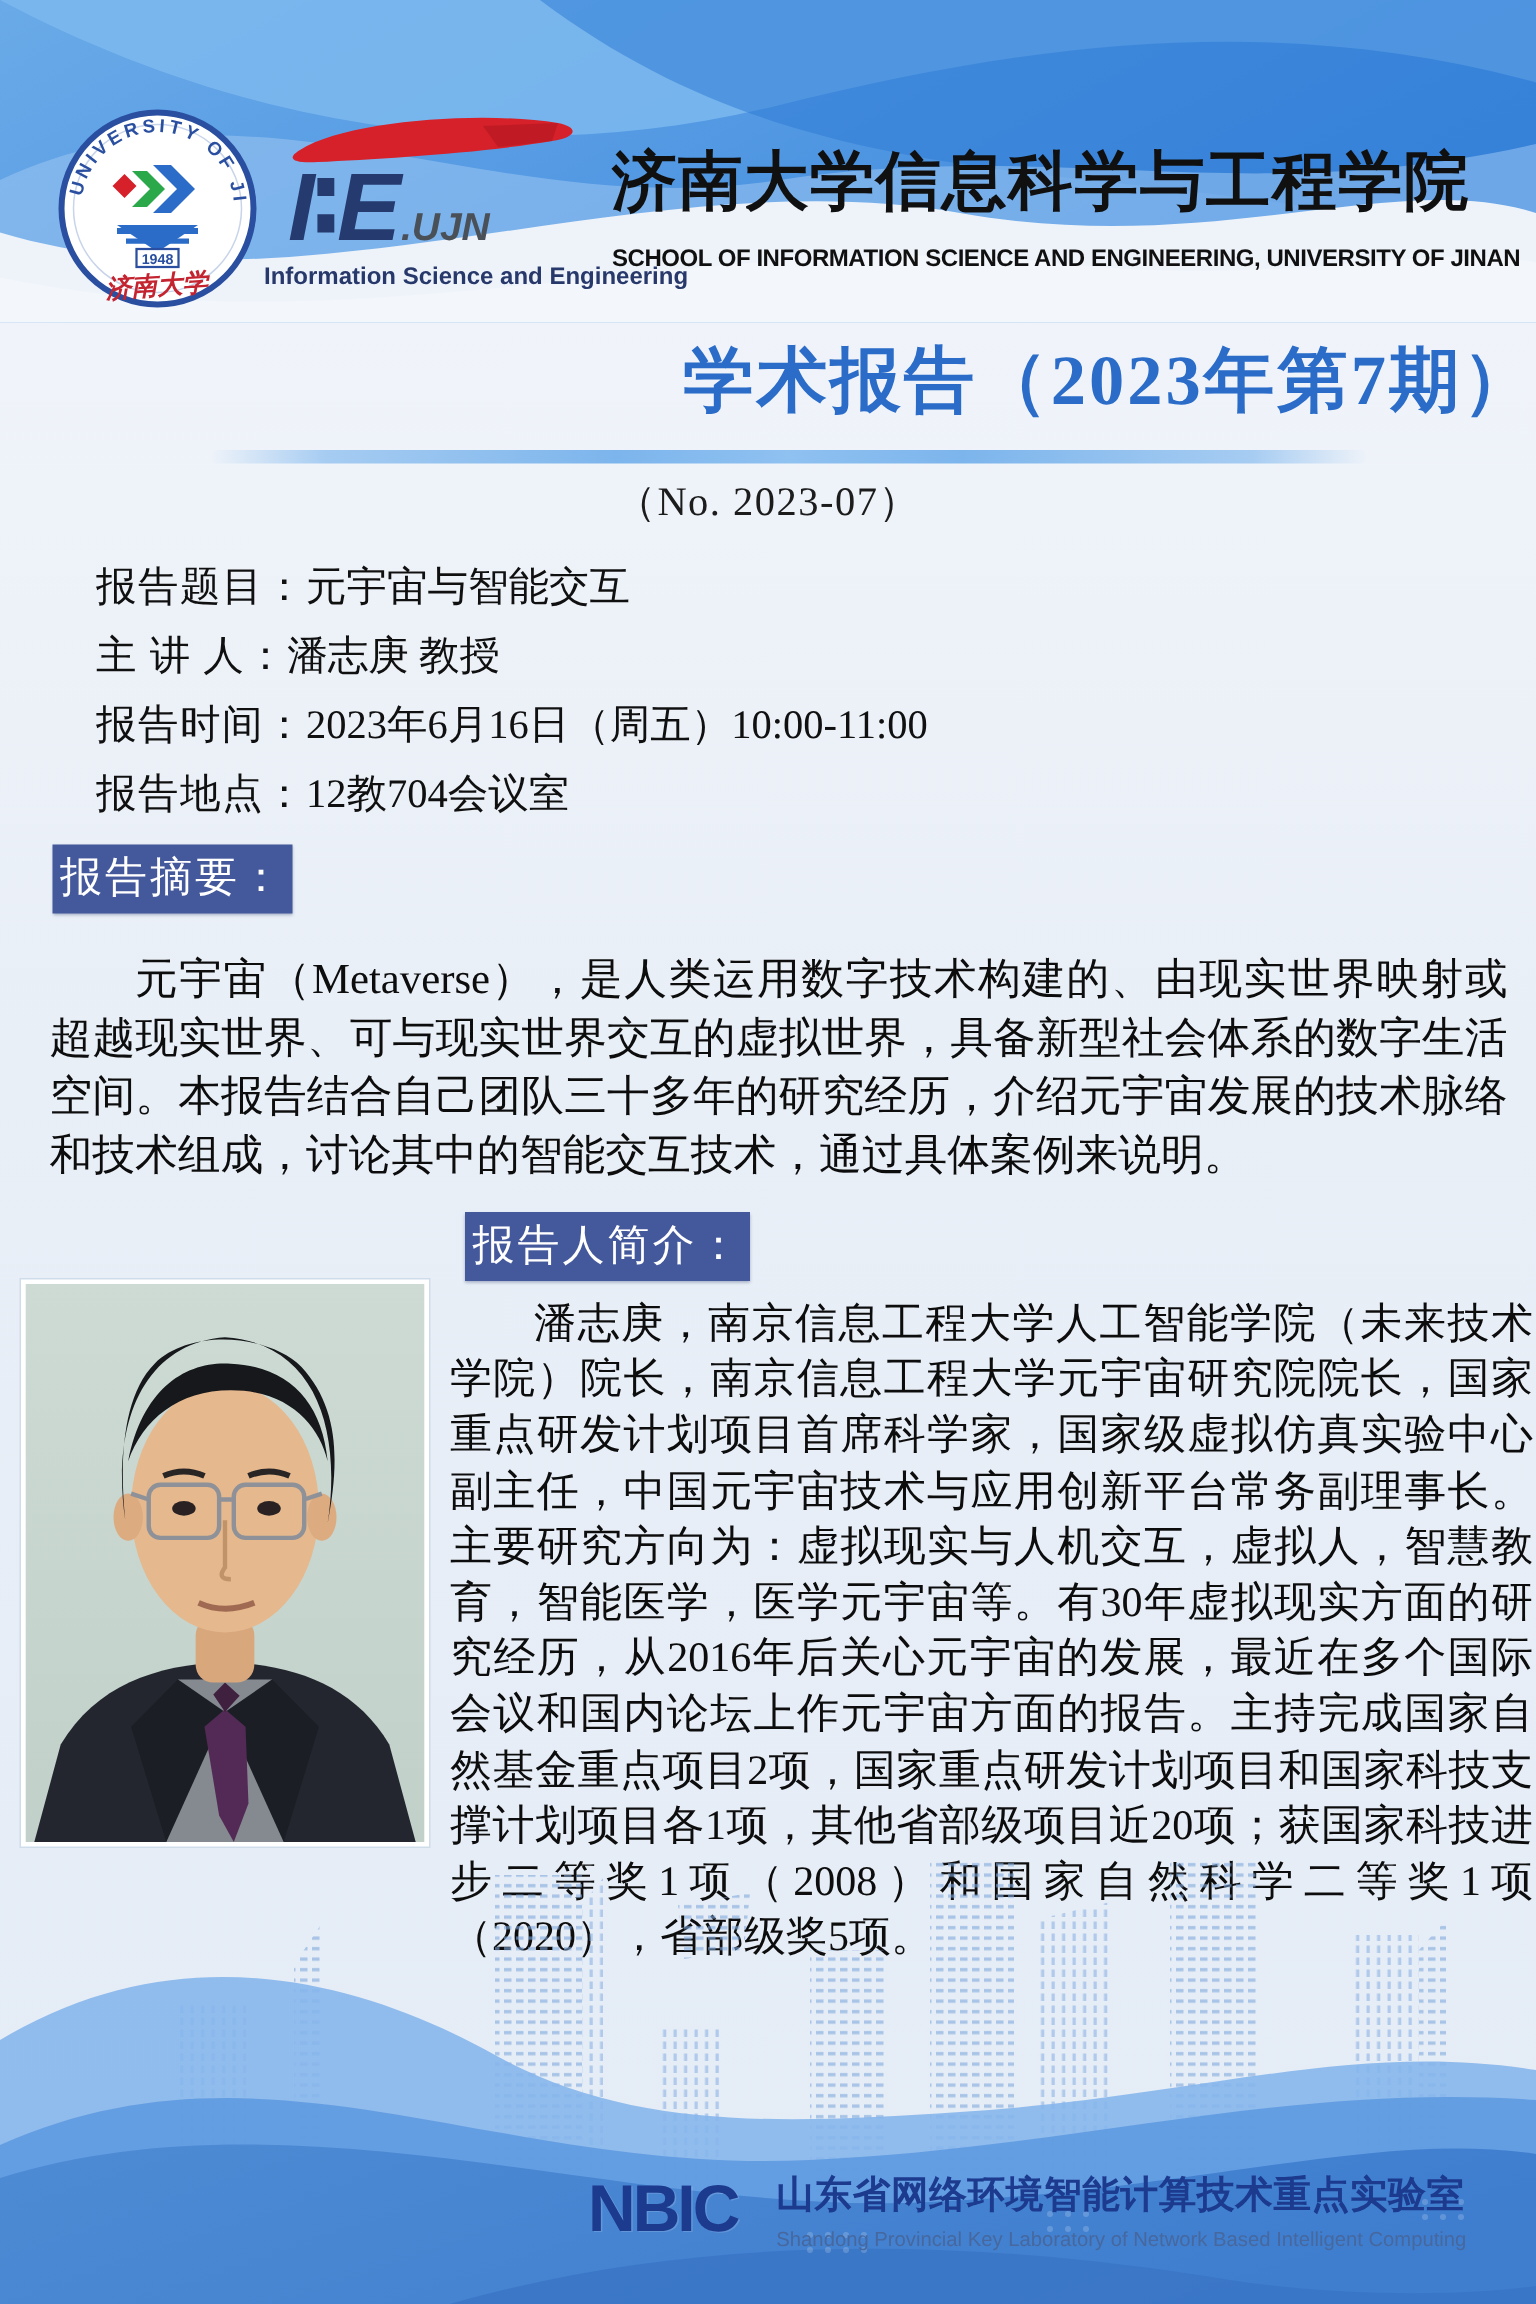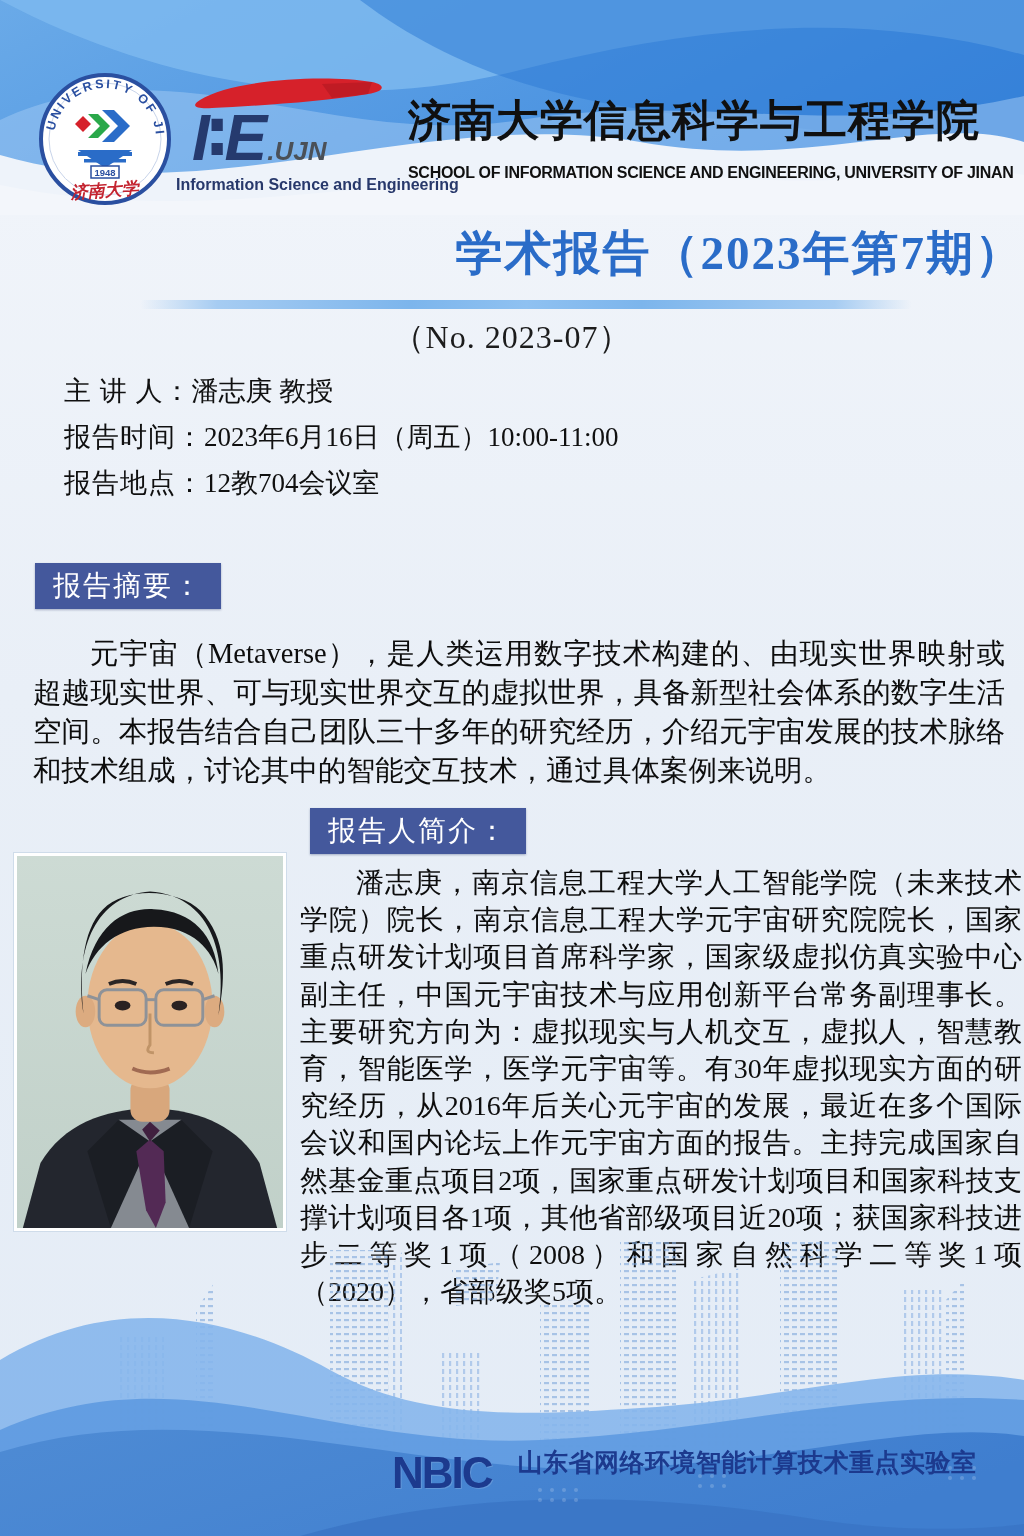--- a/index.html
+++ b/index.html
@@ -32,32 +32,32 @@
   .main-title {
     position:absolute; top:222px; left:0; width:1024px; text-align:right;
     font-size:47px; font-weight:bold; color:#2a6cc8; letter-spacing:2px;
   }
   .divider {
     position:absolute; top:300px; left:140px; width:772px; height:9px; border-radius:5px;
     background:linear-gradient(90deg,rgba(190,220,248,0) 0%,#a6ccf2 10%,#7cb5ec 35%,#8fc1f1 50%,#7cb5ec 65%,#a6ccf2 90%,rgba(190,220,248,0) 100%);
   }
   .issue-no {
     position:absolute; top:316px; left:0; width:1024px; text-align:center;
-    font-size:32px; color:#1c1c1c; letter-spacing:1px;
+    font-size:27px; color:#1c1c1c; letter-spacing:1px;
   }
 
   
   .details { position:absolute; top:368px; left:64px; }
   .detail-row { font-size:27px; color:#101010; height:46px; line-height:46px; white-space:nowrap; }
   .detail-label { letter-spacing:1px; }
 
   
   .sec-box {
     position:absolute; background:#44589c; color:#ffffff;
-    font-size:28px; line-height:46px; height:46px; padding:0 18px;
+    font-size:28px; line-height:46px; height:46px; padding:0 5px;
     letter-spacing:2px; box-shadow:0 1px 2px rgba(30,50,100,.35);
   }
   .abstract-box { left:35px; top:563px; }
   .speaker-box { left:310px; top:808px; }
 
   
   .abstract-text {
     position:absolute; left:33px; top:634px; width:972px;
     font-size:28.5px; line-height:39px; color:#0d0d0d;
     text-indent:2em; text-align:justify;
@@ -161,20 +161,23 @@
   <div class="school-names">
     <div class="school-zh">济南大学信息科学与工程学院</div>
     <div class="school-en">SCHOOL OF INFORMATION SCIENCE AND ENGINEERING, UNIVERSITY OF JINAN</div>
   </div>
 
   <div class="main-title">学术报告（2023年第7期）</div>
   <div class="divider"></div>
   <div class="issue-no">（No. 2023-07）</div>
 
   <div class="details">
+    <div class="detail-row">
+      <span class="detail-label">报告题目：</span><span>元宇宙与智能交互</span>
+    </div>
     <div class="detail-row">
       <span class="detail-label">主 讲 人：</span><span>潘志庚 教授</span>
     </div>
     <div class="detail-row">
       <span class="detail-label">报告时间：</span><span>2023年6月16日（周五）10:00-11:00</span>
     </div>
     <div class="detail-row">
       <span class="detail-label">报告地点：</span><span>12教704会议室</span>
     </div>
   </div>
@@ -288,16 +291,17 @@
       <circle cx="950" cy="238" r="2"></circle>
         <circle cx="962" cy="238" r="2"></circle>
         <circle cx="974" cy="238" r="2"></circle>
     </g>
   </svg>
 
   <div class="footer-content">
     <div class="nbic-logo">NBIC</div>
     <div class="footer-texts">
       <div class="lab-zh">山东省网络环境智能计算技术重点实验室</div>
+      <div class="lab-en">Shandong Provincial Key Laboratory of Network Based Intelligent Computing</div>
     </div>
   </div>
 
 </div>
 
 </body></html>

